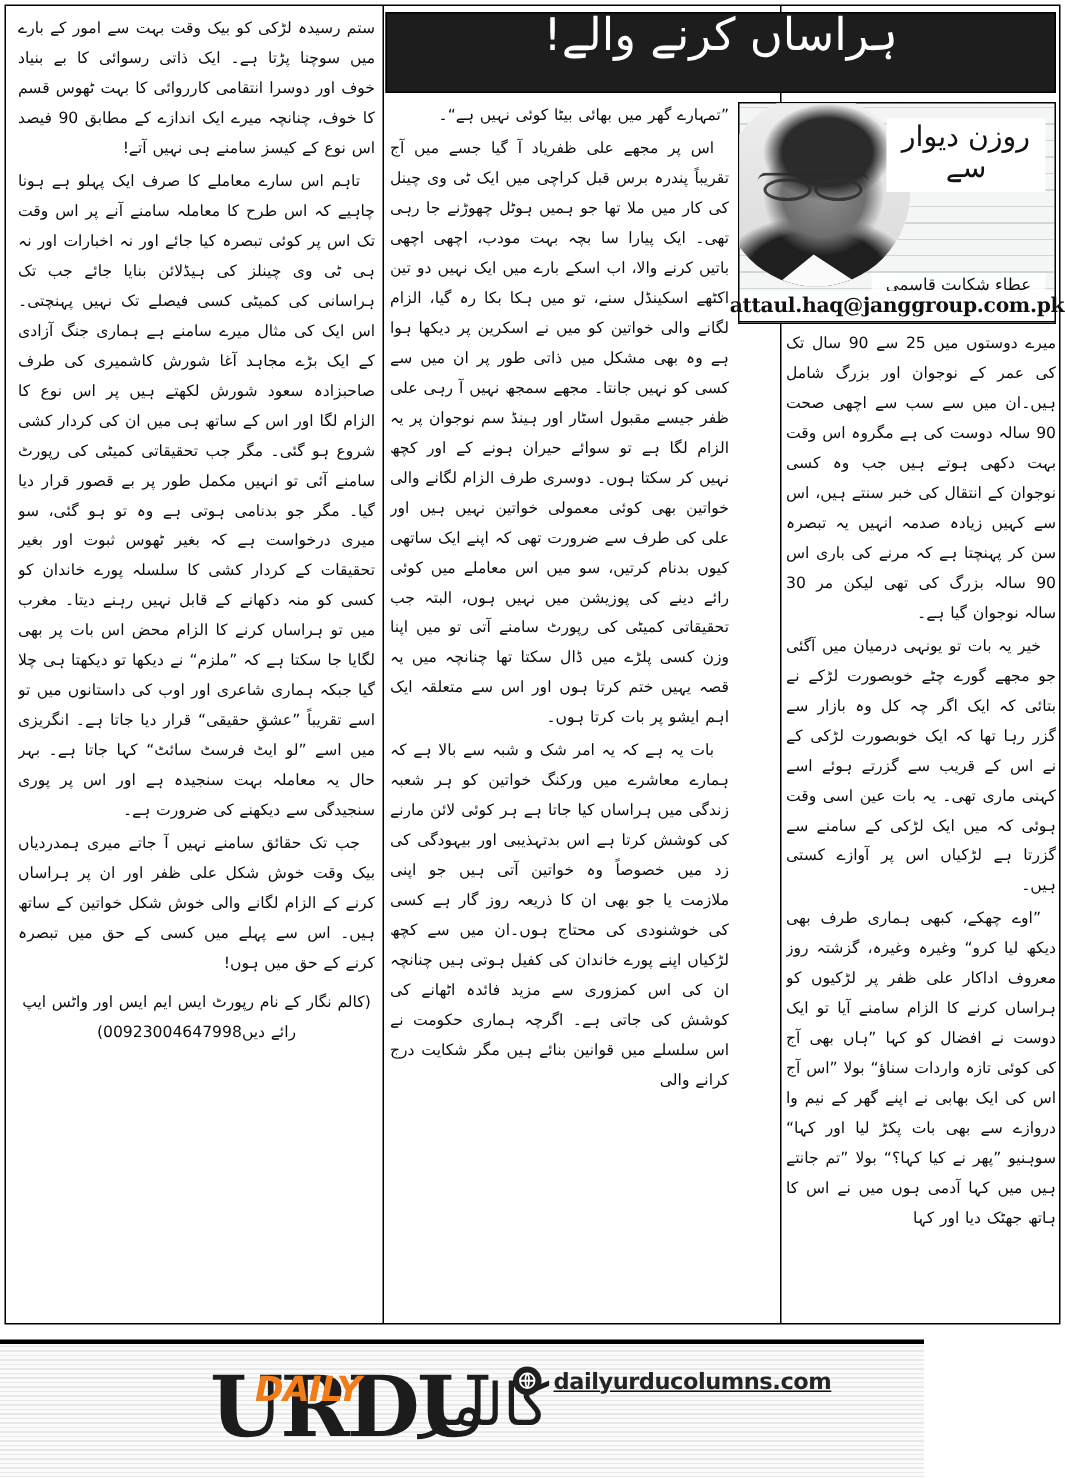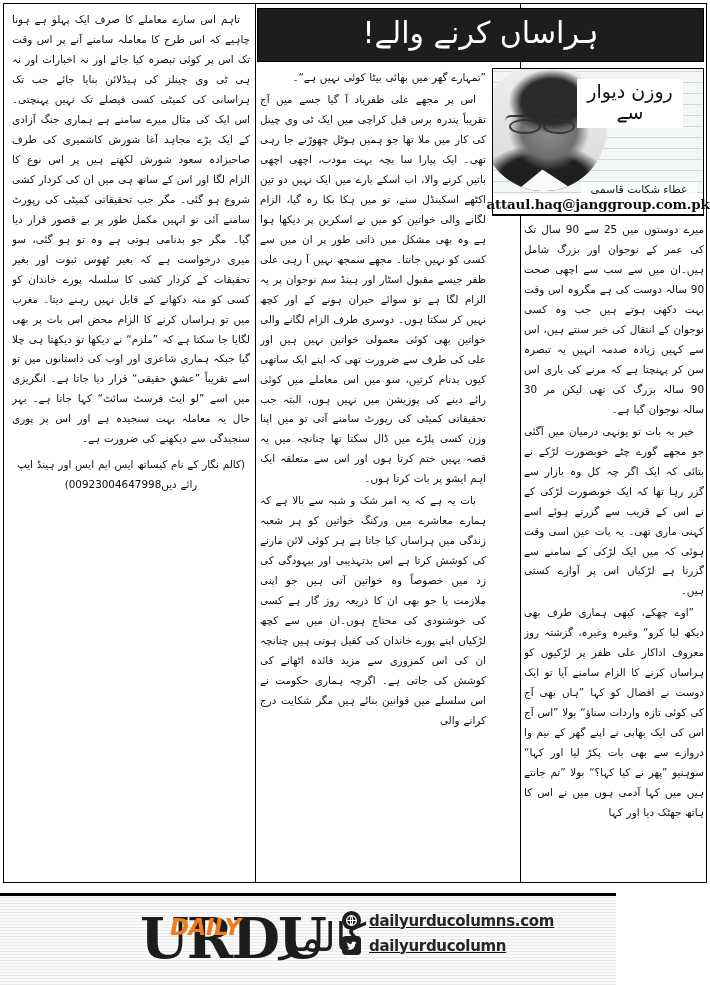--- a/index.html
+++ b/index.html
@@ -49,21 +49,20 @@
   #title-bar {
     position: absolute;
     left: 253px;
     top: 4px;
     width: 447px;
     height: 54px;
     background: #1d1d1d;
     border: 1px solid #000000;
     box-sizing: border-box;
     display: flex;
-    align-items: center;
     justify-content: center;
     overflow: hidden;
   }
   #title-bar .headline {
     color: #ffffff;
     font-family: "DejaVu Sans", sans-serif;
     font-size: 30px;
     font-weight: 400;
     direction: rtl;
     unicode-bidi: isolate;
@@ -143,21 +142,21 @@
     width: 64px;
     height: 26px;
     background: #fafafa;
     transform: rotate(-3deg);
     clip-path: polygon(0 100%, 50% 10%, 100% 100%);
   }
 
   
   #masthead-text {
     position: absolute;
-    right: 20px;
+    right: 6px;
     top: 10px;
     width: 106px;
     text-align: center;
     direction: rtl;
   }
   #masthead-text .rozan {
     display: inline-block;
     background: #ffffff;
     color: #111111;
     font-family: "DejaVu Sans", sans-serif;
@@ -382,22 +381,24 @@
       <p>”اوے چھکے، کبھی ہماری طرف بھی دیکھ لیا کرو“ وغیرہ وغیرہ، گزشتہ روز معروف اداکار علی ظفر پر لڑکیوں کو ہراساں کرنے کا الزام سامنے آیا تو ایک دوست نے افضال کو کہا ”ہاں بھی آج کی کوئی تازہ واردات سناؤ“ بولا ”اس آج اس کی ایک بھابی نے اپنے گھر کے نیم وا دروازے سے بھی بات پکڑ لیا اور کہا“ سوہنیو ”پھر نے کیا کہا؟“ بولا ”تم جانتے ہیں میں کہا آدمی ہوں میں نے اس کا ہاتھ جھٹک دیا اور کہا</p>
     </div>
 
     <div class="textcol" id="col-mid">
       <p class="noindent">”تمہارے گھر میں بھائی بیٹا کوئی نہیں ہے“۔</p>
       <p>اس پر مجھے علی ظفریاد آ گیا جسے میں آج تقریباً پندرہ برس قبل کراچی میں ایک ٹی وی چینل کی کار میں ملا تھا جو ہمیں ہوٹل چھوڑنے جا رہی تھی۔ ایک پیارا سا بچہ بہت مودب، اچھی اچھی باتیں کرنے والا، اب اسکے بارے میں ایک نہیں دو تین اکٹھے اسکینڈل سنے، تو میں ہکا بکا رہ گیا، الزام لگانے والی خواتین کو میں نے اسکرین پر دیکھا ہوا ہے وہ بھی مشکل میں ذاتی طور پر ان میں سے کسی کو نہیں جانتا۔ مجھے سمجھ نہیں آ رہی علی ظفر جیسے مقبول اسٹار اور ہینڈ سم نوجوان پر یہ الزام لگا ہے تو سوائے حیران ہونے کے اور کچھ نہیں کر سکتا ہوں۔ دوسری طرف الزام لگانے والی خواتین بھی کوئی معمولی خواتین نہیں ہیں اور علی کی طرف سے ضرورت تھی کہ اپنے ایک ساتھی کیوں بدنام کرتیں، سو میں اس معاملے میں کوئی رائے دینے کی پوزیشن میں نہیں ہوں، البتہ جب تحقیقاتی کمیٹی کی رپورٹ سامنے آتی تو میں اپنا وزن کسی پلڑے میں ڈال سکتا تھا چنانچہ میں یہ قصہ یہیں ختم کرتا ہوں اور اس سے متعلقہ ایک اہم ایشو پر بات کرتا ہوں۔</p>
       <p>بات یہ ہے کہ یہ امر شک و شبہ سے بالا ہے کہ ہمارے معاشرے میں ورکنگ خواتین کو ہر شعبہ زندگی میں ہراساں کیا جاتا ہے ہر کوئی لائن مارنے کی کوشش کرتا ہے اس بدتہذیبی اور بیہودگی کی زد میں خصوصاً وہ خواتین آتی ہیں جو اپنی ملازمت یا جو بھی ان کا ذریعہ روز گار ہے کسی کی خوشنودی کی محتاج ہوں۔ان میں سے کچھ لڑکیاں اپنے پورے خاندان کی کفیل ہوتی ہیں چنانچہ ان کی اس کمزوری سے مزید فائدہ اٹھانے کی کوشش کی جاتی ہے۔ اگرچہ ہماری حکومت نے اس سلسلے میں قوانین بنائے ہیں مگر شکایت درج کرانے والی</p>
     </div>
 
     <div class="textcol" id="col-left">
+      <p class="noindent">ستم رسیدہ لڑکی کو بیک وقت بہت سے امور کے بارے میں سوچنا پڑتا ہے۔ ایک ذاتی رسوائی کا بے بنیاد خوف اور دوسرا انتقامی کارروائی کا بہت ٹھوس قسم کا خوف، چنانچہ میرے ایک اندازے کے مطابق 90 فیصد اس نوع کے کیسز سامنے ہی نہیں آتے!</p>
       <p>تاہم اس سارے معاملے کا صرف ایک پہلو ہے ہونا چاہیے کہ اس طرح کا معاملہ سامنے آنے پر اس وقت تک اس پر کوئی تبصرہ کیا جائے اور نہ اخبارات اور نہ ہی ٹی وی چینلز کی ہیڈلائن بنایا جائے جب تک ہراسانی کی کمیٹی کسی فیصلے تک نہیں پہنچتی۔ اس ایک کی مثال میرے سامنے ہے ہماری جنگ آزادی کے ایک بڑے مجاہد آغا شورش کاشمیری کی طرف صاحبزادہ سعود شورش لکھتے ہیں پر اس نوع کا الزام لگا اور اس کے ساتھ ہی میں ان کی کردار کشی شروع ہو گئی۔ مگر جب تحقیقاتی کمیٹی کی رپورٹ سامنے آئی تو انہیں مکمل طور پر بے قصور قرار دیا گیا۔ مگر جو بدنامی ہوتی ہے وہ تو ہو گئی، سو میری درخواست ہے کہ بغیر ٹھوس ثبوت اور بغیر تحقیقات کے کردار کشی کا سلسلہ پورے خاندان کو کسی کو منہ دکھانے کے قابل نہیں رہنے دیتا۔ مغرب میں تو ہراساں کرنے کا الزام محض اس بات پر بھی لگایا جا سکتا ہے کہ ”ملزم“ نے دیکھا تو دیکھتا ہی چلا گیا جبکہ ہماری شاعری اور اوب کی داستانوں میں تو اسے تقریباً ”عشقِ حقیقی“ قرار دیا جاتا ہے۔ انگریزی میں اسے ”لو ایٹ فرسٹ سائٹ“ کہا جاتا ہے۔ بہر حال یہ معاملہ بہت سنجیدہ ہے اور اس پر پوری سنجیدگی سے دیکھنے کی ضرورت ہے۔</p>
-      <p class="endnote">(کالم نگار کے نام کیساتھ ایس ایم ایس اور ہینڈ ایپ رائے دیں00923004647998)</p>
+      <p>جب تک حقائق سامنے نہیں آ جاتے میری ہمدردیاں بیک وقت خوش شکل علی ظفر اور ان پر ہراساں کرنے کے الزام لگانے والی خوش شکل خواتین کے ساتھ ہیں۔ اس سے پہلے میں کسی کے حق میں تبصرہ کرنے کے حق میں ہوں!</p>
+      <p class="endnote">(کالم نگار کے نام رپورٹ ایس ایم ایس اور واٹس ایپ رائے دیں00923004647998)</p>
     </div>
 
   </div>
 
   <div id="footer">
 
     <div id="brand">
       <span class="urdu-word">URDU</span>
       <span class="daily-word">DAILY</span>
       <span class="kalmz">کالمز</span>
@@ -409,25 +410,17 @@
         <span class="social-icon round">
           <svg width="13" height="13" viewBox="0 0 24 24" fill="none" stroke="#ffffff" stroke-width="2.2">
             <circle cx="12" cy="12" r="9"></circle>
             <path d="M3 12h18M12 3c3 3.5 3 14 0 18M12 3c-3 3.5-3 14 0 18"></path>
           </svg>
         </span>
         <span class="social-label">dailyurducolumns.com</span>
       </div>
 
 
-      <div class="social-row">
-        <span class="social-icon">
-          <svg width="13" height="13" viewBox="0 0 24 24" fill="#ffffff">
-            <path d="M21 6.2c-.7.3-1.4.5-2.1.6.8-.5 1.3-1.2 1.6-2-.7.4-1.5.7-2.3.9A3.6 3.6 0 0 0 12 8.9c0 .3 0 .6.1.8-3-.2-5.7-1.6-7.5-3.8-.3.6-.5 1.2-.5 1.9 0 1.3.6 2.4 1.6 3-.6 0-1.2-.2-1.7-.5 0 1.8 1.3 3.3 3 3.6-.3.1-.7.1-1 .1-.2 0-.5 0-.7-.1.5 1.5 1.8 2.5 3.4 2.6A7.2 7.2 0 0 1 3 18.1a10.2 10.2 0 0 0 5.5 1.6c6.6 0 10.2-5.5 10.2-10.2v-.5c.7-.5 1.3-1.1 1.8-1.8z"></path>
-          </svg>
-        </span>
-        <span class="social-label">dailyurducolumn</span>
-      </div>
 
     </div>
   </div>
 
 </div>
 
 </body></html>

